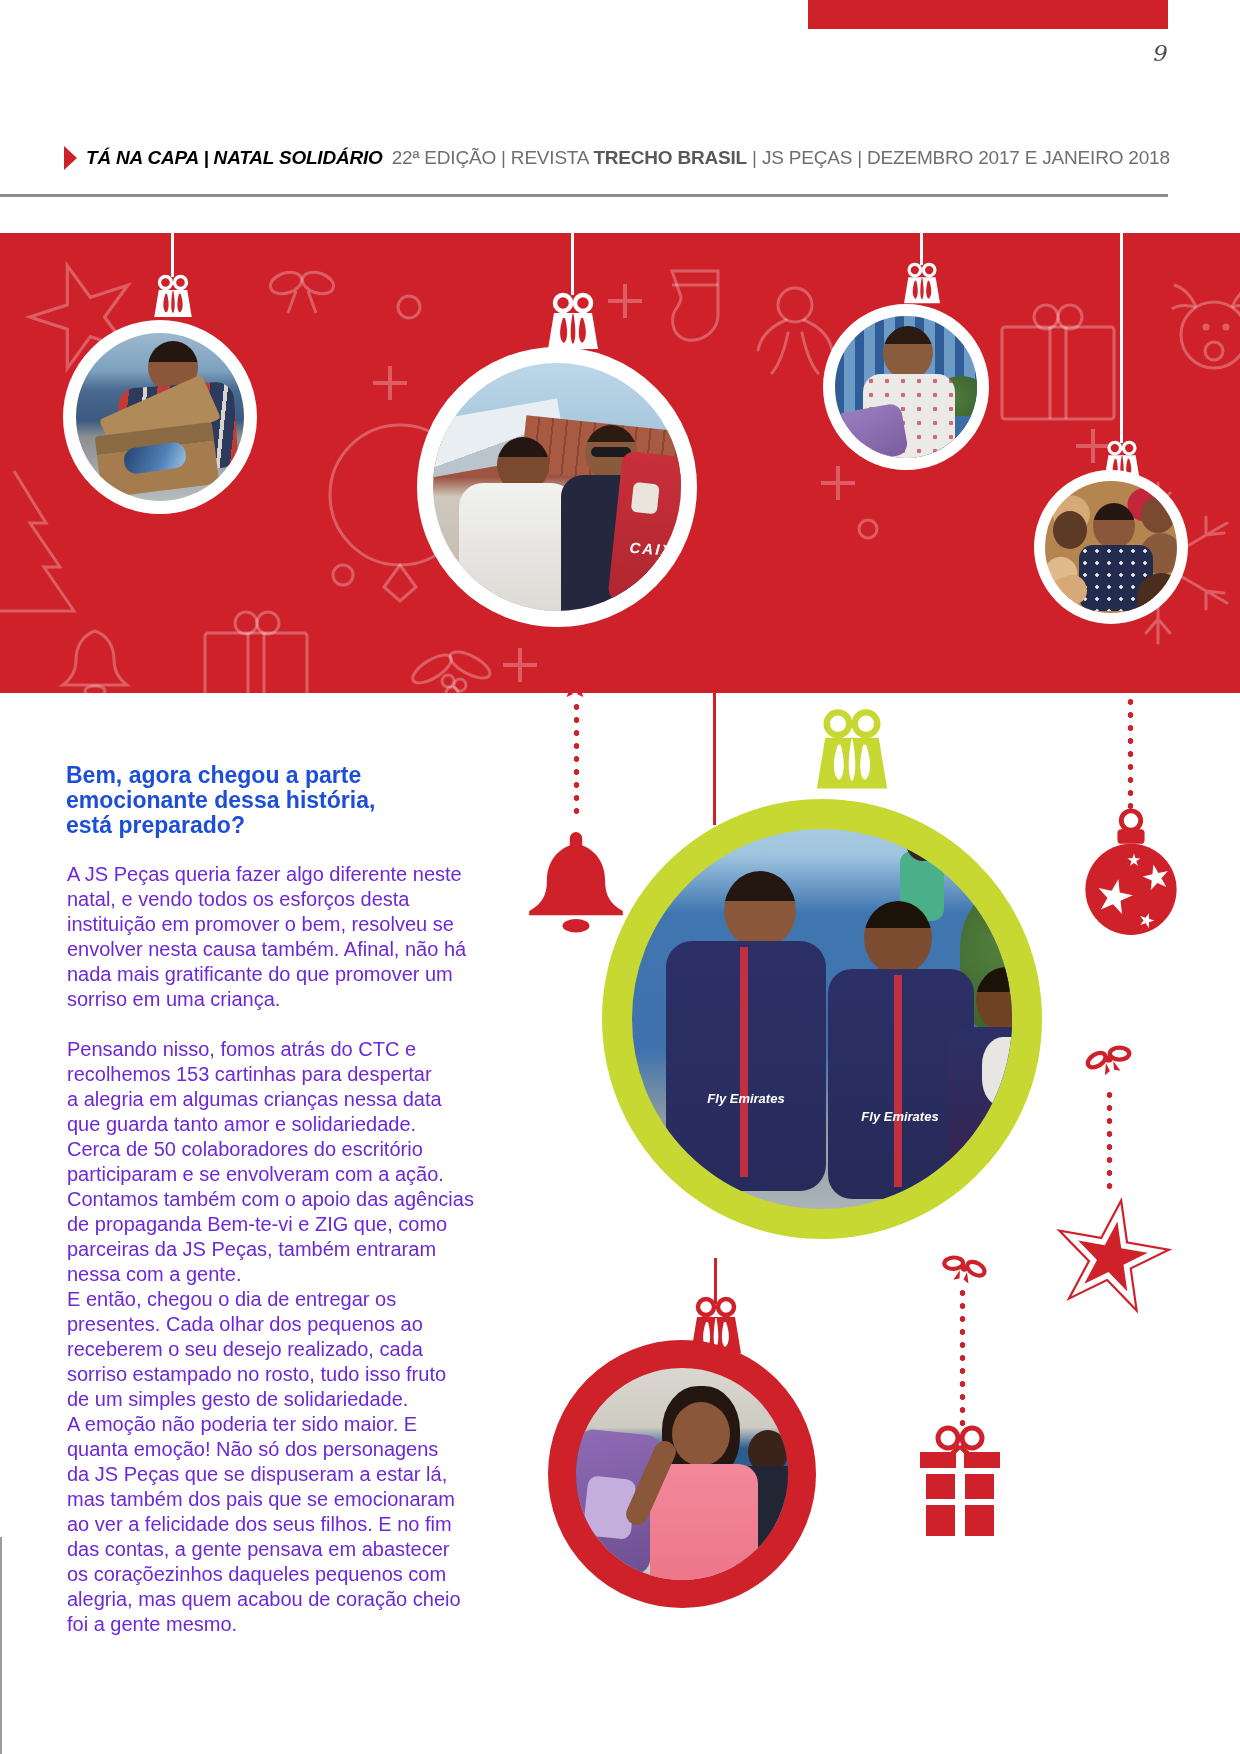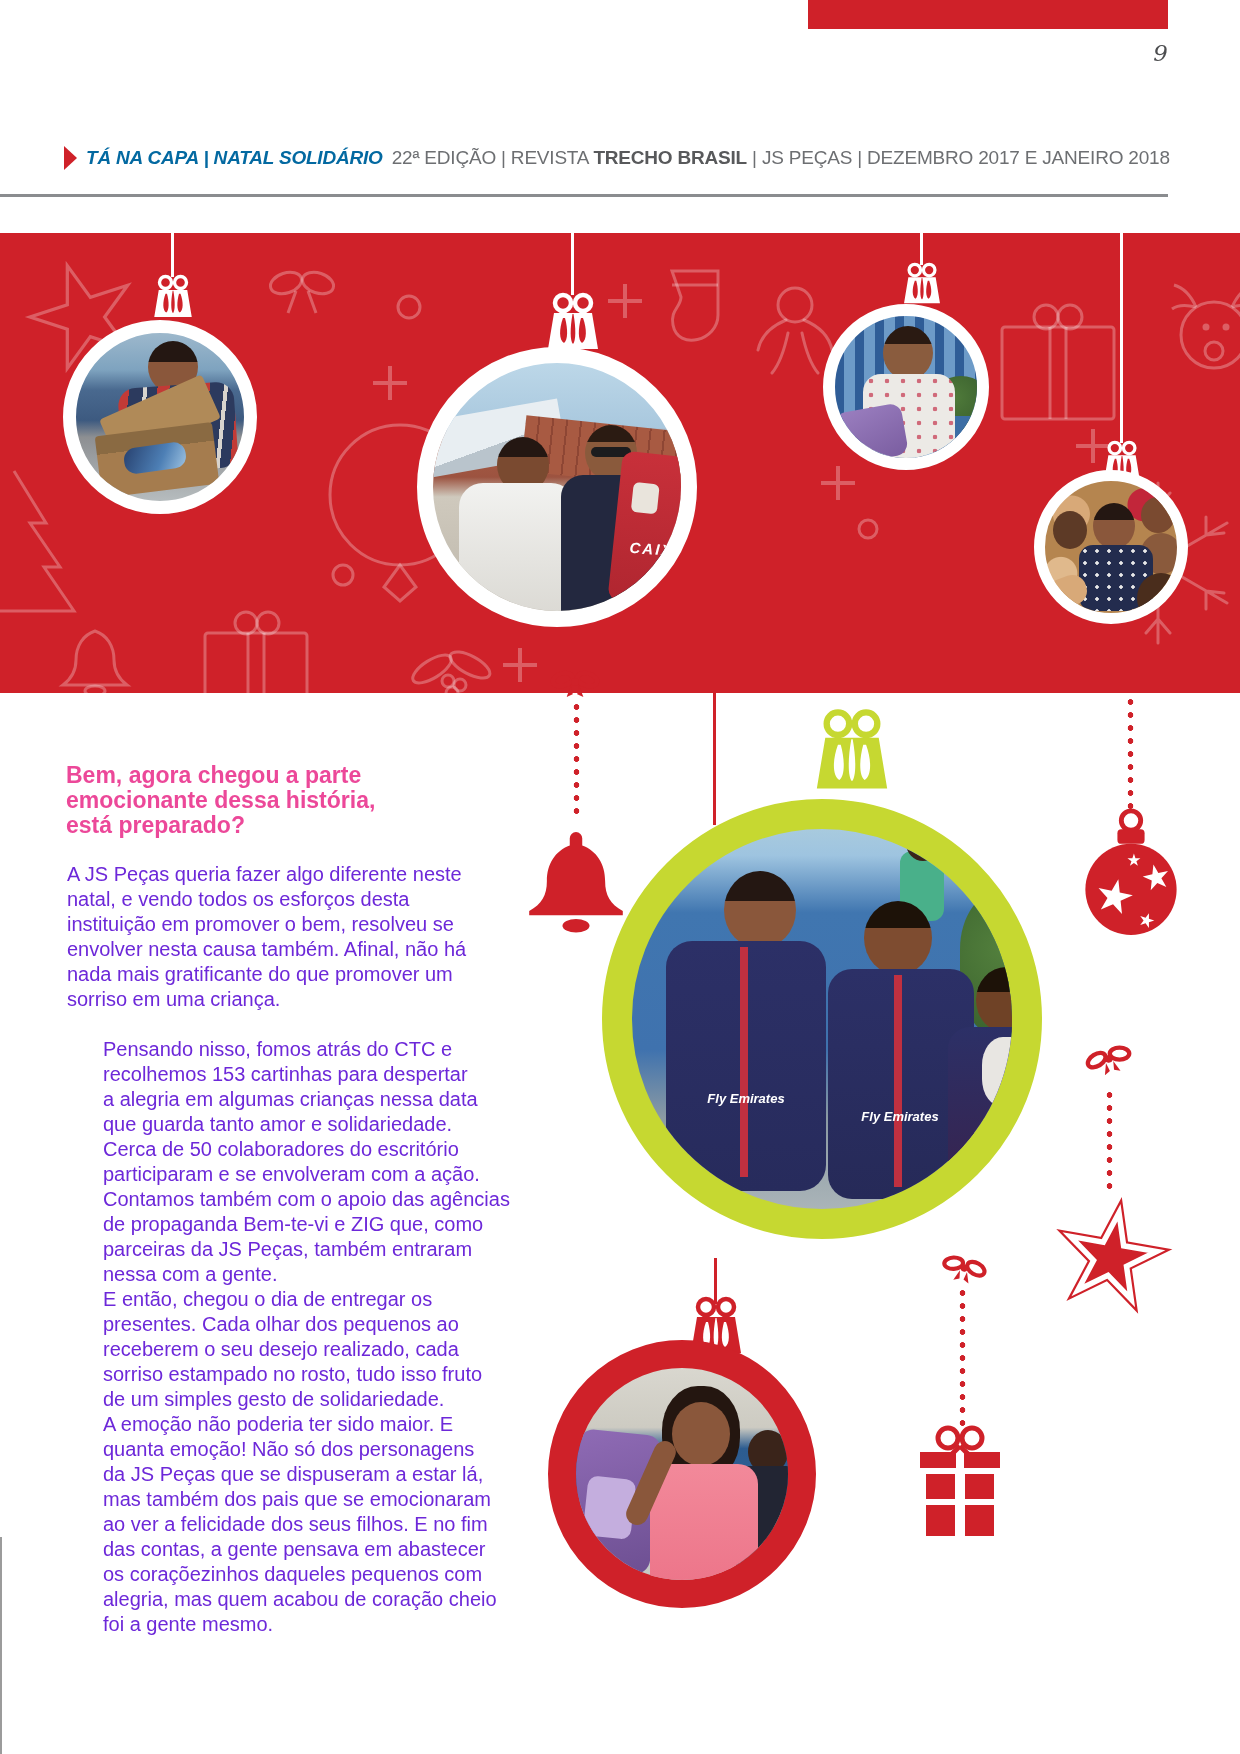--- a/index.html
+++ b/index.html
@@ -18,38 +18,38 @@
   .abs{position:absolute;}
   .txt{white-space:pre-line;}
   
   .top-block{left:808px;top:0;width:360px;height:29px;background:var(--red);}
   .pagenum{left:1040px;top:40px;width:128px;text-align:right;
     font-family:"DejaVu Serif", serif;font-style:italic;font-size:23px;color:#4d4e50;}
   .kicker{left:64px;top:146px;width:1110px;display:flex;align-items:center;gap:9px;
     font-size:19px;letter-spacing:-0.2px;white-space:nowrap;}
   .kicker-arrow{width:0;height:0;border-left:13px solid var(--red);
     border-top:12px solid transparent;border-bottom:12px solid transparent;}
-  .kicker-red{color:#0369a1;font-weight:bold;font-style:italic;}
+  .kicker-red{color:#000000;font-weight:bold;font-style:italic;}
   .kicker-gray{color:var(--gray);}
   .kicker-brand{color:#58595b;font-weight:bold;}
   .rule{left:0;top:194px;width:1168px;height:3px;background:#8a8c8f;}
   
   .banner{left:0;top:233px;width:1240px;height:460px;background:var(--red);overflow:hidden;}
   
   .bauble{position:absolute;border-radius:50%;overflow:hidden;background:#888;}
   .ring-white{border:13px solid #fff;}
   .wstring{position:absolute;width:3px;background:#fff;}
   .rstring{position:absolute;width:3px;background:var(--red);}
   .dotstring{position:absolute;width:9px;background-image:radial-gradient(circle at 4.5px 5px, var(--red) 2.6px, rgba(0,0,0,0) 3.1px);
     background-size:9px 13px;background-repeat:repeat-y;}
   .hanger{position:absolute;}
   .shape{position:absolute;}
   .photo-label{position:absolute;color:#fff;font-style:italic;font-weight:bold;text-align:center;}
   
-  .heading{left:66px;top:763px;width:430px;font-size:23px;line-height:25px;font-weight:bold;color:#ec4899;}
+  .heading{left:66px;top:763px;width:430px;font-size:23px;line-height:25px;font-weight:bold;color:#1d4ed8;}
   .para{left:67px;width:450px;font-size:20px;line-height:25px;color:#6d28d9;}
   .edge-line{left:0;top:1537px;width:2px;height:217px;background:#9b9b9b;}
 </style>
 </head>
 <body>
 
 <svg width="0" height="0" style="position:absolute">
   <defs>
     <g id="sym-hanger">
       <circle cx="22" cy="11" r="8" fill="none" stroke="currentColor" stroke-width="4.5"></circle>
@@ -309,21 +309,21 @@
 
 <div class="abs heading txt">Bem, agora chegou a parte
 emocionante dessa história,
 está preparado?</div>
 <div class="abs para txt" style="top:862px;">A JS Peças queria fazer algo diferente neste
 natal, e vendo todos os esforços desta
 instituição em promover o bem, resolveu se
 envolver nesta causa também. Afinal, não há
 nada mais gratificante do que promover um
 sorriso em uma criança.</div>
-<div class="abs para txt" style="top:1037px;margin-left:36px;">Pensando nisso, fomos atrás do CTC e
+<div class="abs para txt" style="top:1037px;">Pensando nisso, fomos atrás do CTC e
 recolhemos 153 cartinhas para despertar
 a alegria em algumas crianças nessa data
 que guarda tanto amor e solidariedade.
 Cerca de 50 colaboradores do escritório
 participaram e se envolveram com a ação.
 Contamos também com o apoio das agências
 de propaganda Bem-te-vi e ZIG que, como
 parceiras da JS Peças, também entraram
 nessa com a gente.
 E então, chegou o dia de entregar os

